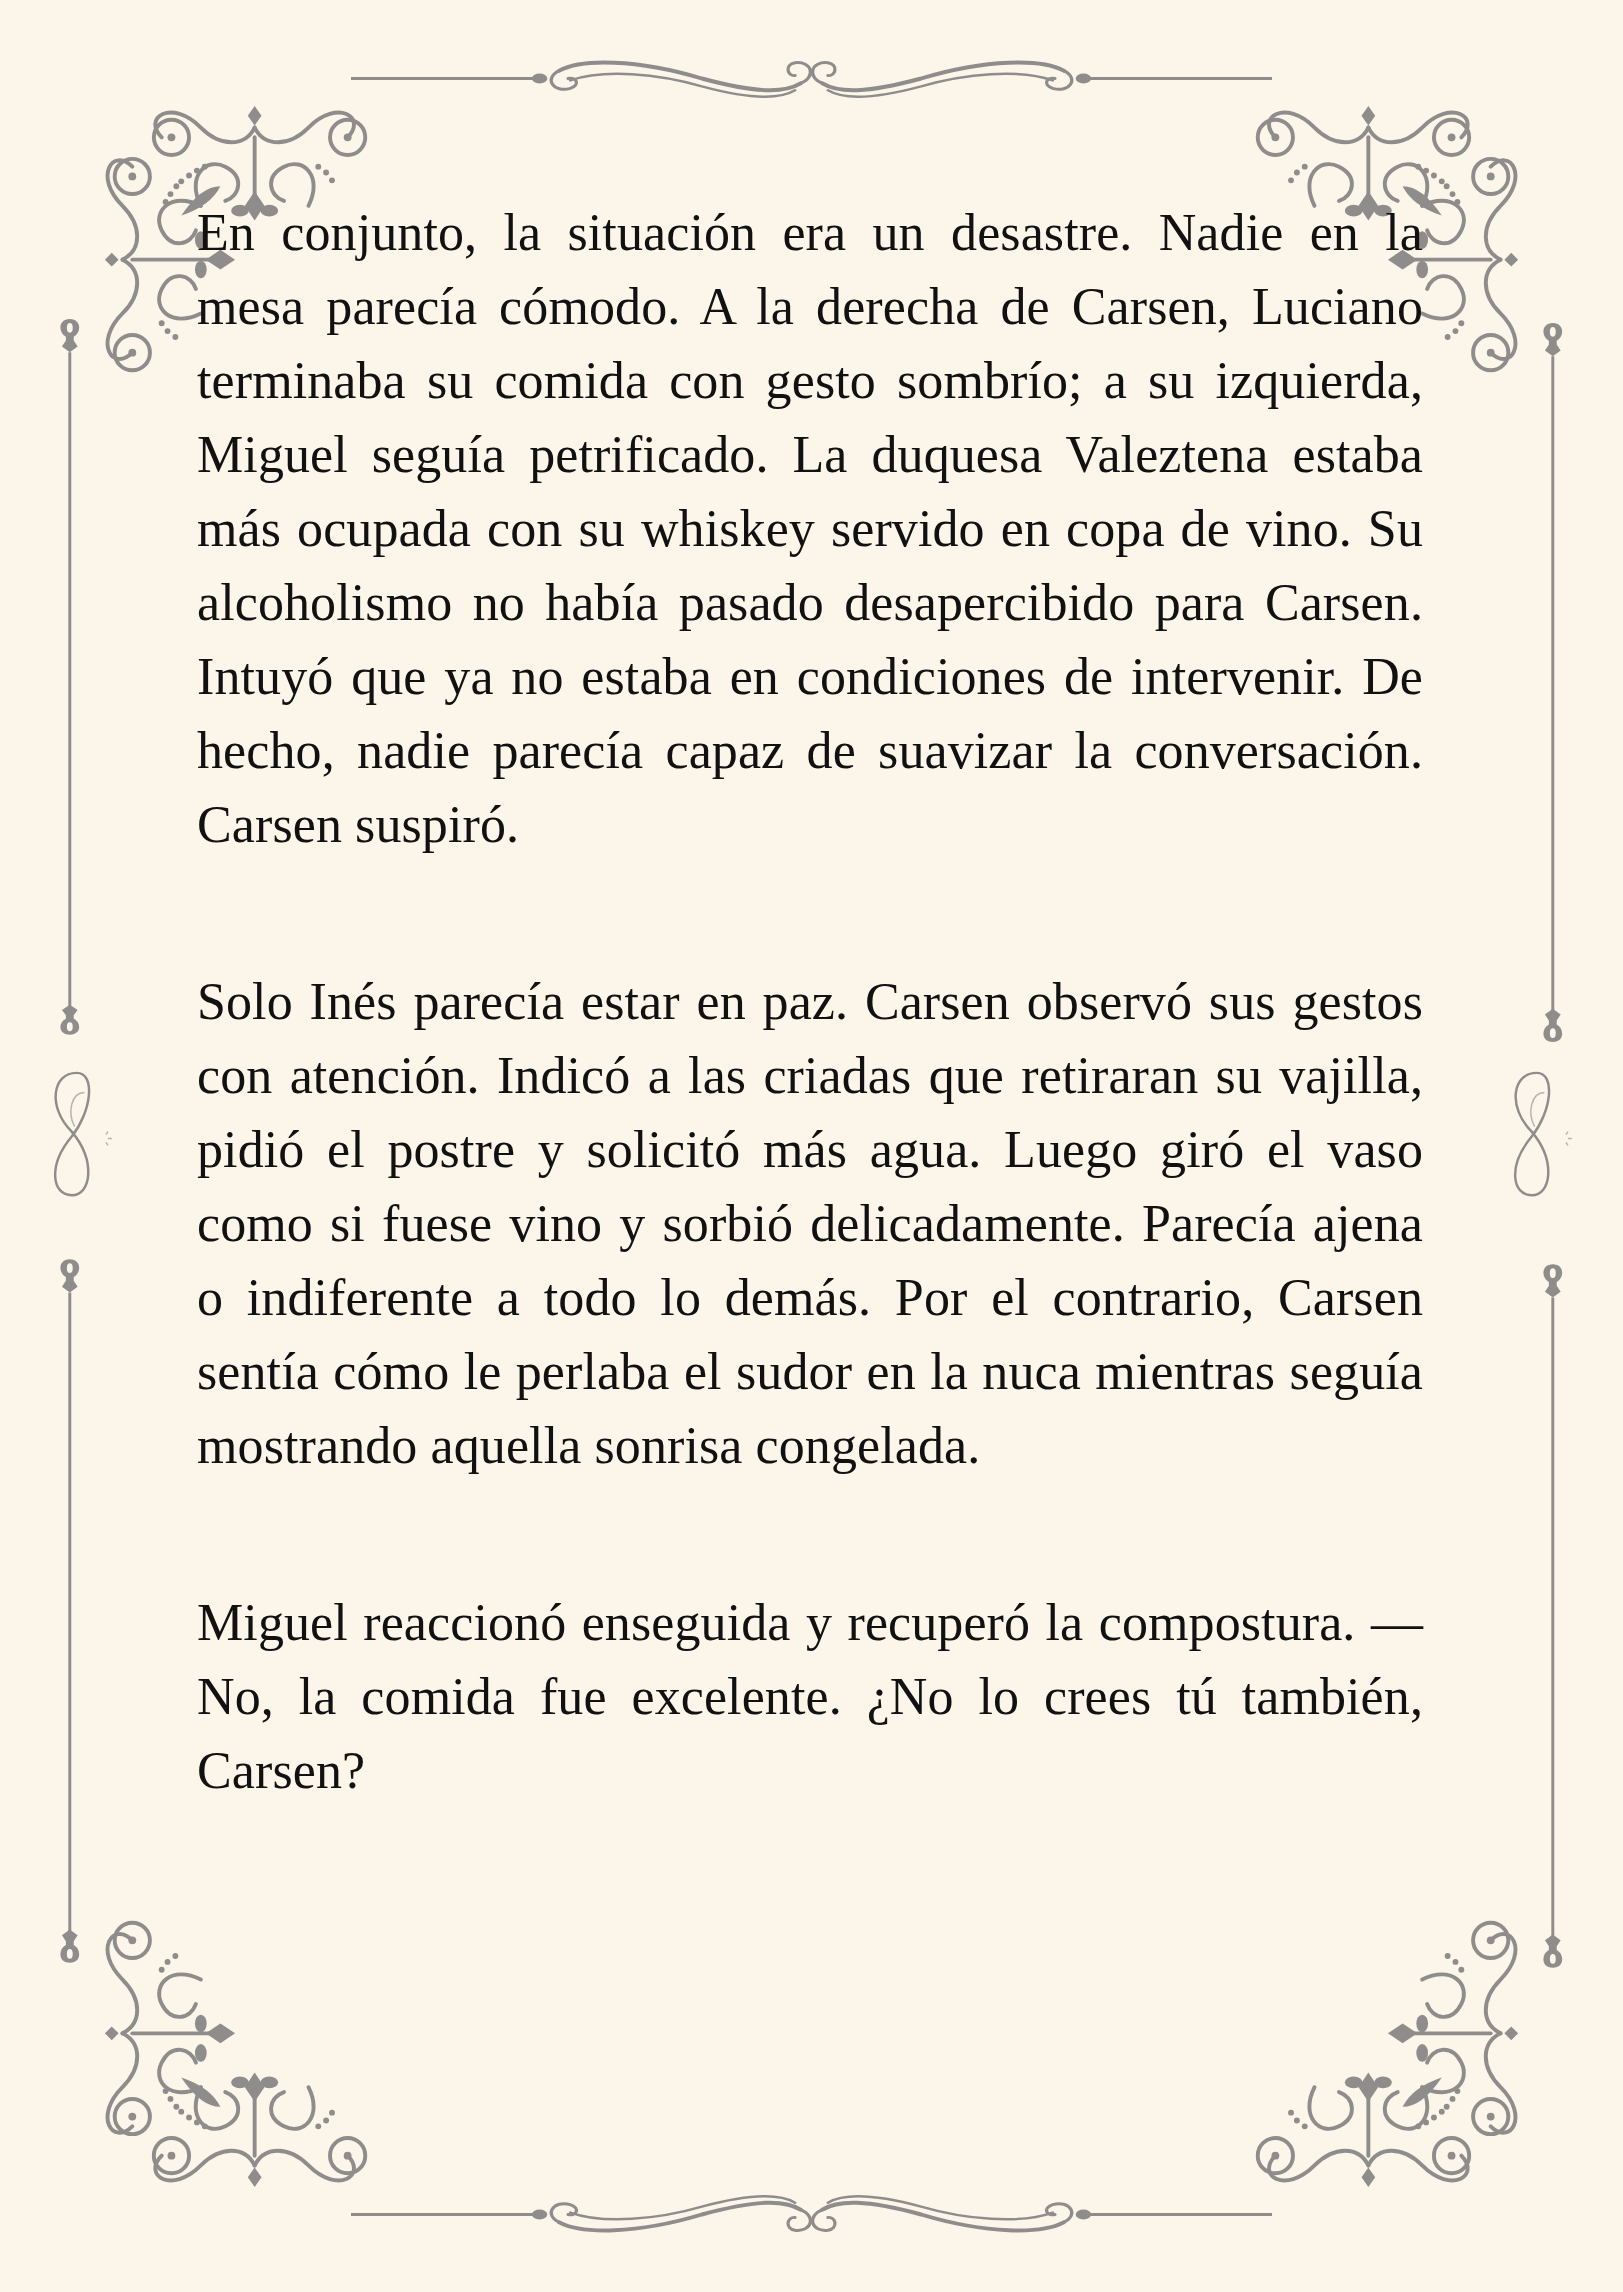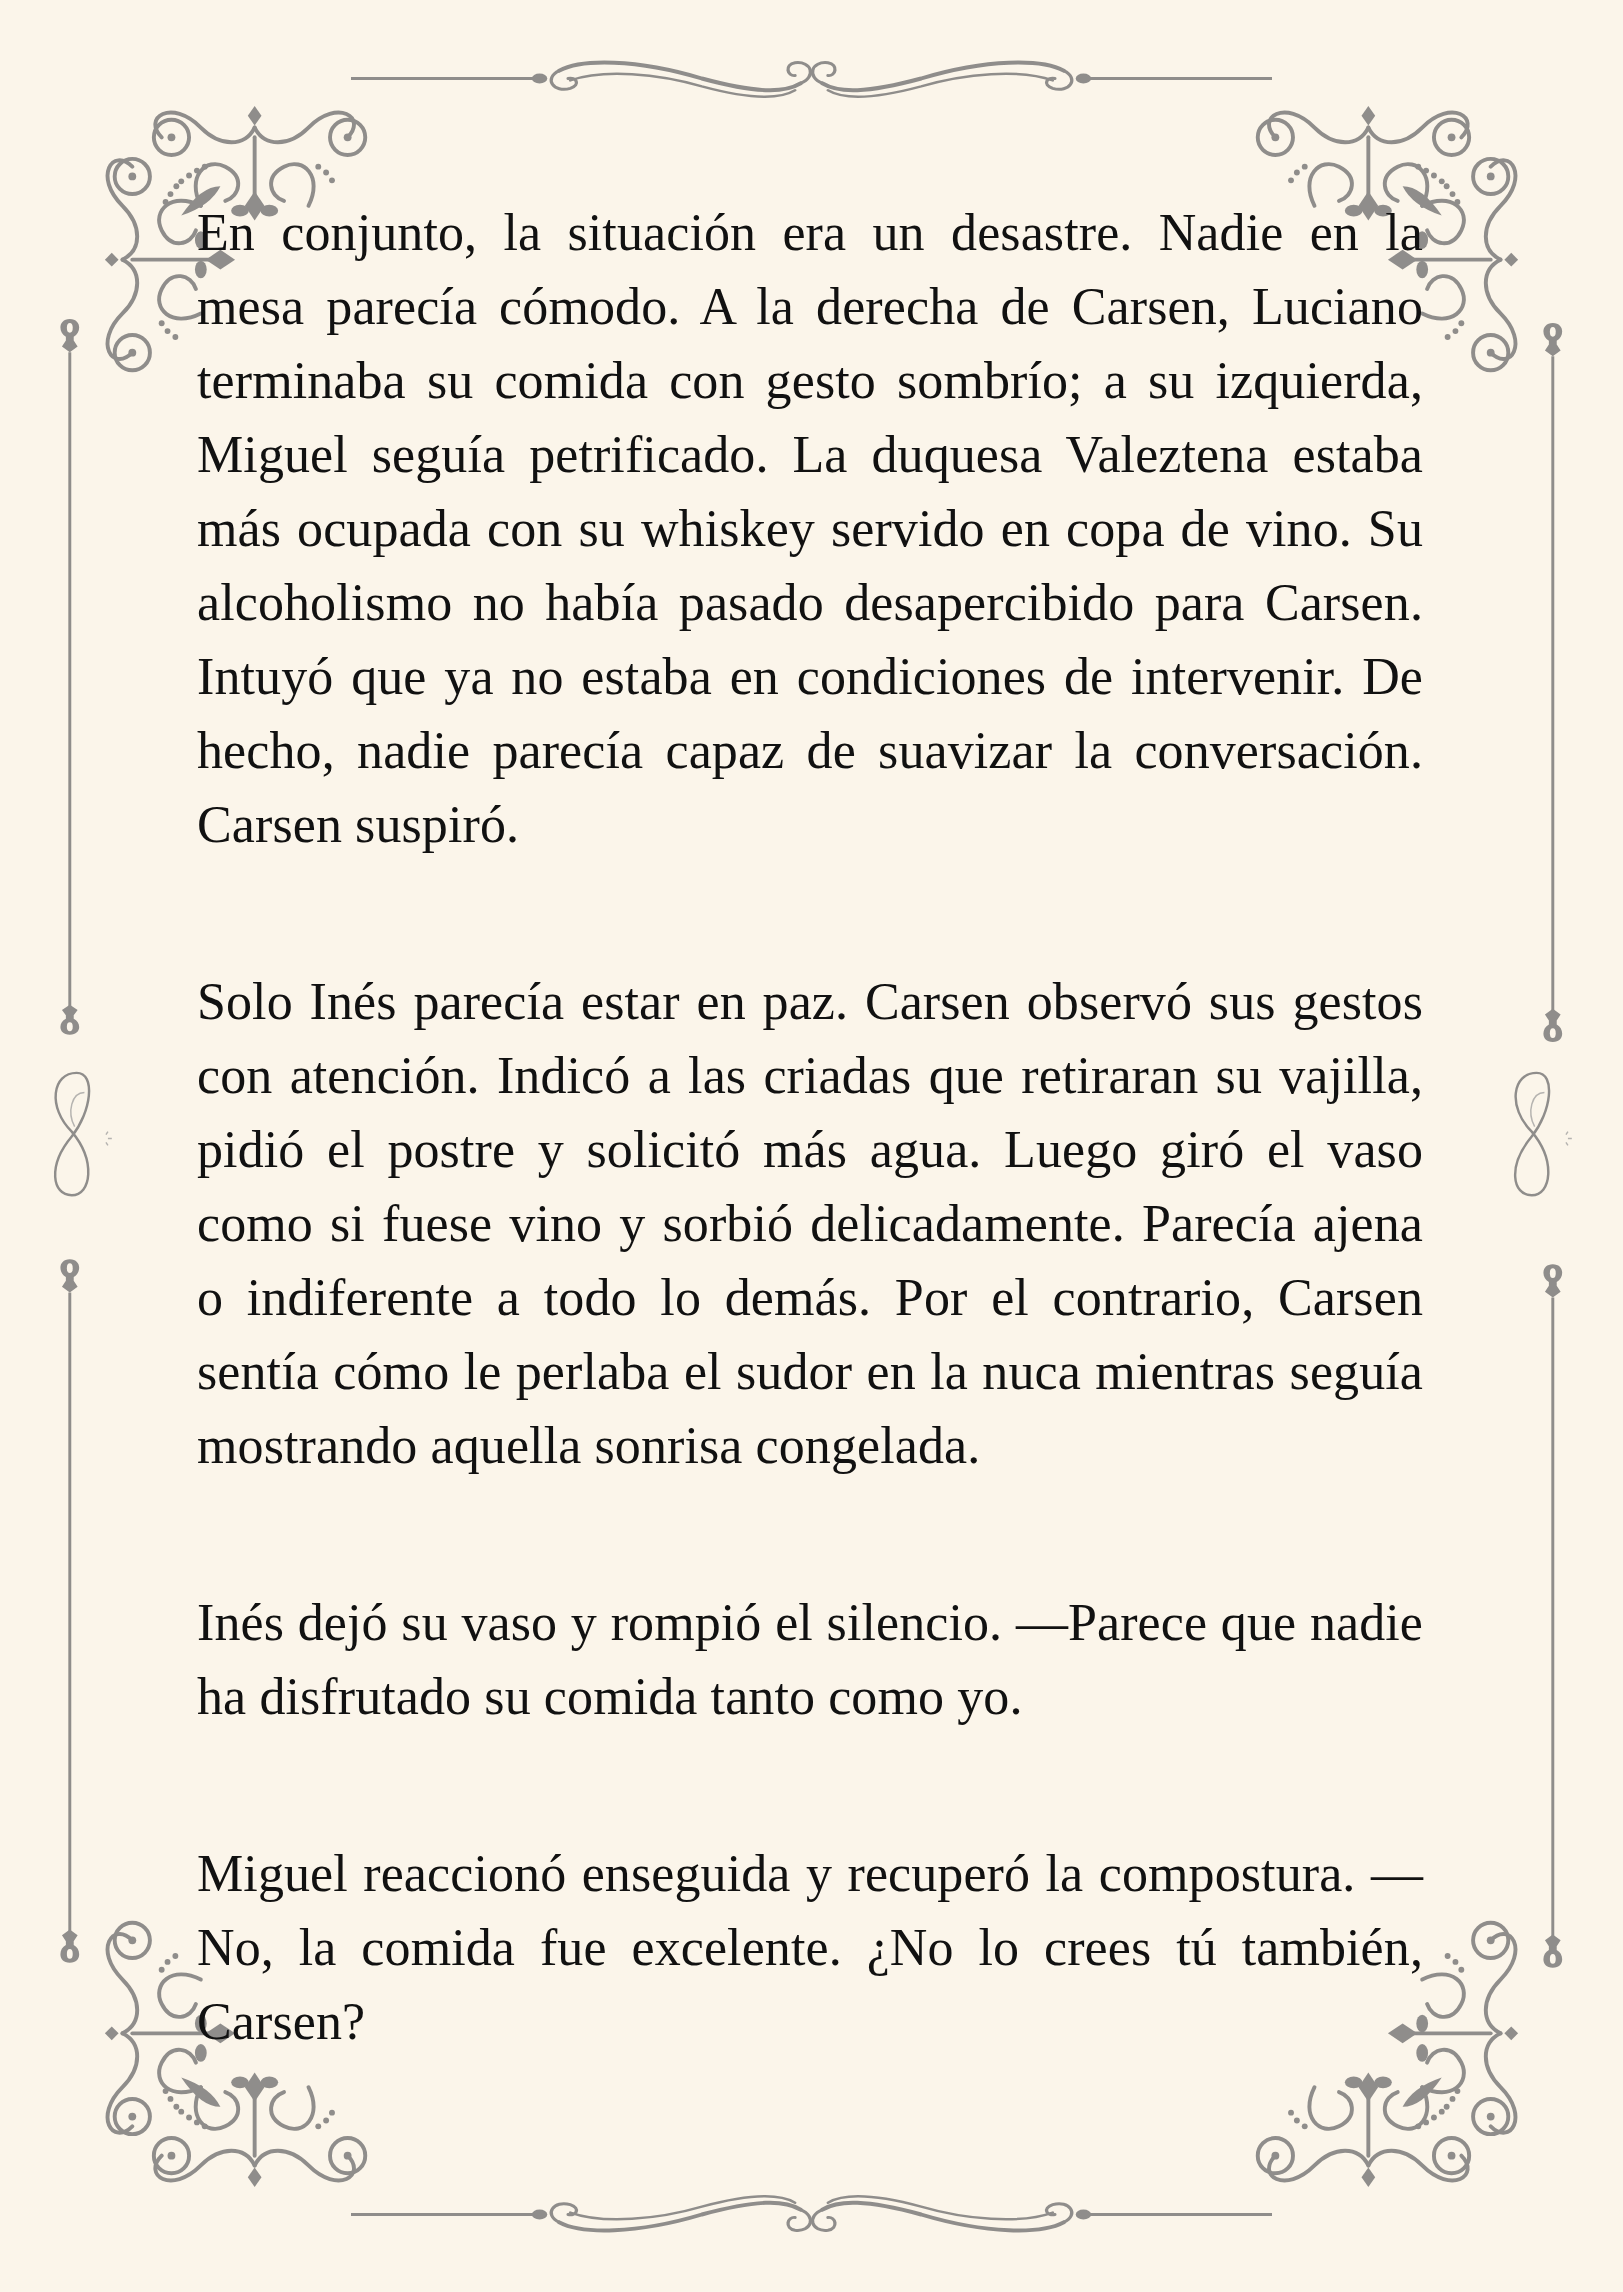--- a/index.html
+++ b/index.html
@@ -196,16 +196,15 @@
     <line x1="10" y1="34" x2="10" y2="688" stroke="#8f8d8b" stroke-width="3"></line>
     <g transform="translate(0,684)">
         <use href="#pendant-bottom"></use>
       </g>
   </svg>
 </div>
 
 <div class="text-block">
   <p class="para">En conjunto, la situación era un desastre. Nadie en la mesa parecía cómodo. A la derecha de Carsen, Luciano terminaba su comida con gesto sombrío; a su izquierda, Miguel seguía petrificado. La duquesa Valeztena estaba más ocupada con su whiskey servido en copa de vino. Su alcoholismo no había pasado desapercibido para Carsen. Intuyó que ya no estaba en condiciones de intervenir. De hecho, nadie parecía capaz de suavizar la conversación. Carsen suspiró.</p>
   <p class="para">Solo Inés parecía estar en paz. Carsen observó sus gestos con atención. Indicó a las criadas que retiraran su vajilla, pidió el postre y solicitó más agua. Luego giró el vaso como si fuese vino y sorbió delicadamente. Parecía ajena o indiferente a todo lo demás. Por el contrario, Carsen sentía cómo le perlaba el sudor en la nuca mientras seguía mostrando aquella sonrisa congelada.</p>
-  <p class="para">Inés dejó su vaso y rompió el silencio. —Parece que nadie ha disfrutado su comida tanto como yo.</p>
   <p class="para">Miguel reaccionó enseguida y recuperó la compostura. —No, la comida fue excelente. ¿No lo crees tú también, Carsen?</p>
 </div>
 
 
 </body></html>

